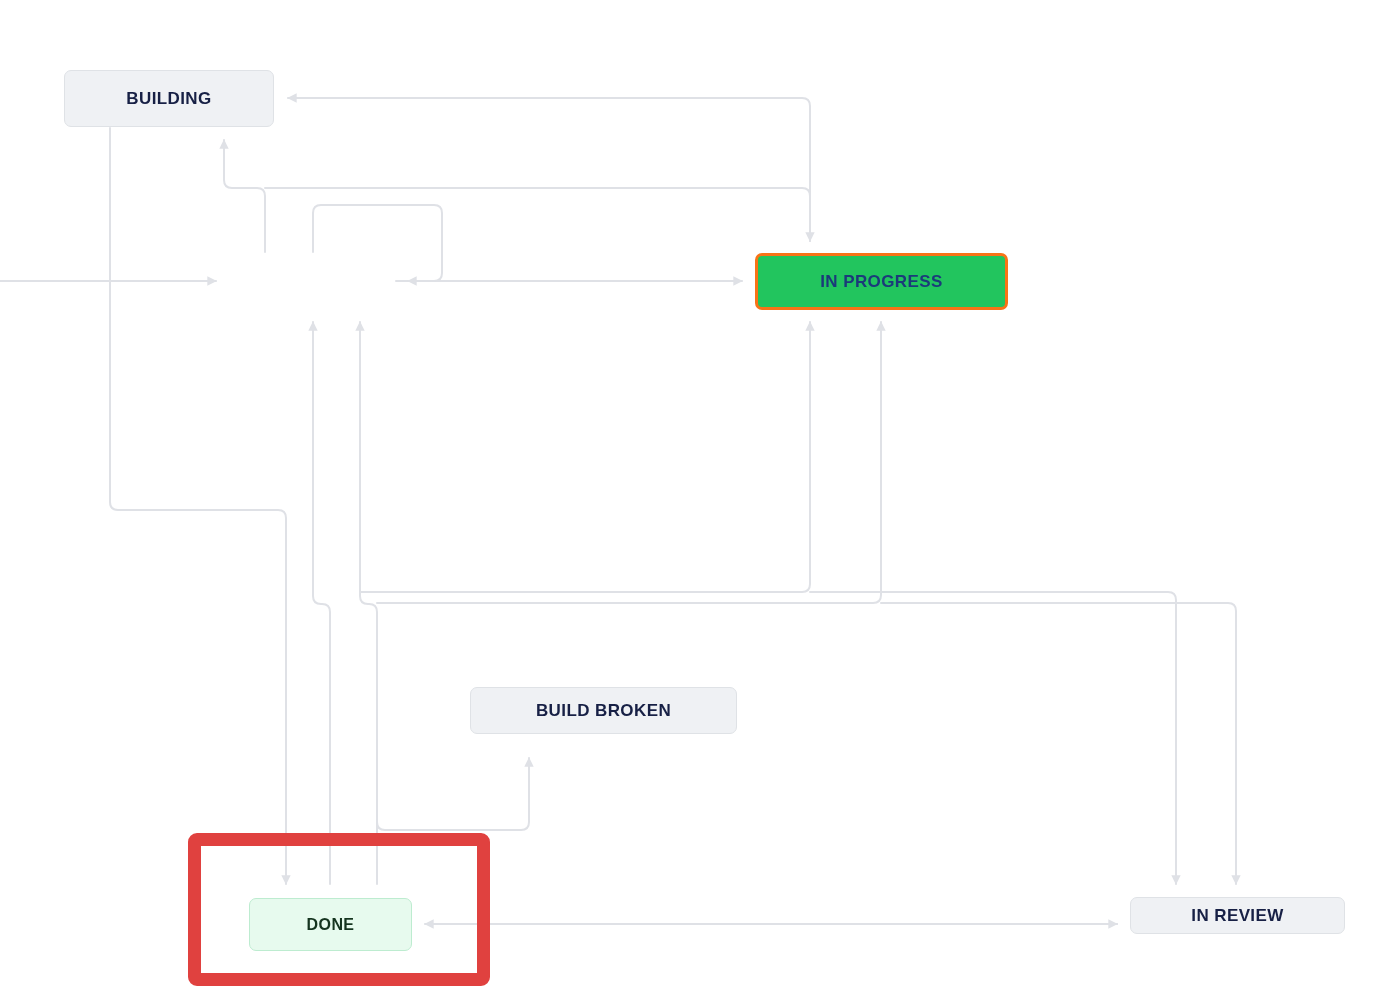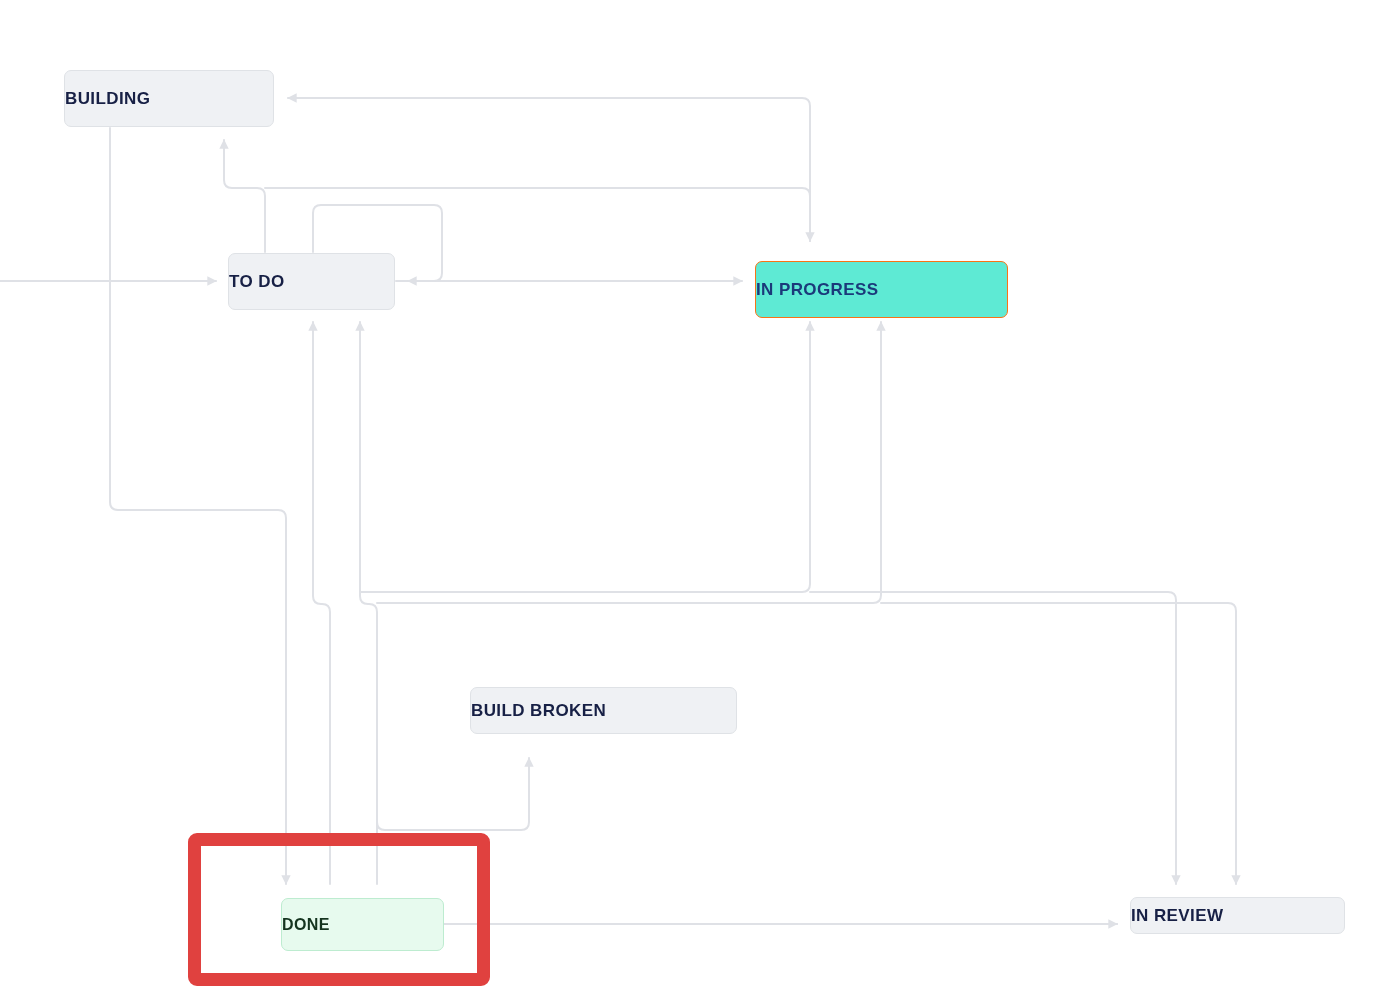--- a/index.html
+++ b/index.html
@@ -25,44 +25,43 @@
     left: 0;
     top: 0;
     width: 1382px;
     height: 1000px;
   }
   .node {
     position: absolute;
     box-sizing: border-box;
     display: flex;
     align-items: center;
+    justify-content: center;
     border-radius: 7px;
     font-weight: bold;
     font-size: 17px;
     letter-spacing: 0.4px;
     white-space: nowrap;
     user-select: none;
   }
   .node.grey {
     background: #eff1f4;
     border: 1px solid #dfe2e6;
     color: #172045;
   }
   .node.blue {
-    background: #5eead4;
-    border: 1px solid #f97316;
+    background: #22c55e;
+    border: 3px solid #f97316;
     color: #1b3a7a;
-    margin-top: 8px;
   }
   .node.green {
     background: #e7faee;
     border: 1px solid #bdecd0;
     color: #15341f;
     font-size: 16px;
-    margin-left: 32px;
   }
   .highlight-box {
     position: absolute;
     box-sizing: border-box;
     border: 13px solid #e0413f;
     border-radius: 9px;
     background: transparent;
     pointer-events: none;
   }
 </style>
@@ -111,23 +110,20 @@
 
       <path d="M1117,924 L425,924" marker-end="url(#ah)"></path>
 
     </g>
   </svg>
 
   <div class="node grey" style="left:64px; top:70px; width:210px; height:57px;">
     <span>BUILDING</span>
   </div>
 
-  <div class="node grey" style="left:228px; top:253px; width:167px; height:57px;">
-    <span>TO DO</span>
-  </div>
 
   <div class="node blue" style="left:755px; top:253px; width:253px; height:57px;">
     <span>IN PROGRESS</span>
   </div>
 
   <div class="node grey" style="left:470px; top:687px; width:267px; height:47px;">
     <span>BUILD BROKEN</span>
   </div>
 
   <div class="highlight-box" style="left:188px; top:833px; width:302px; height:153px;"></div>

